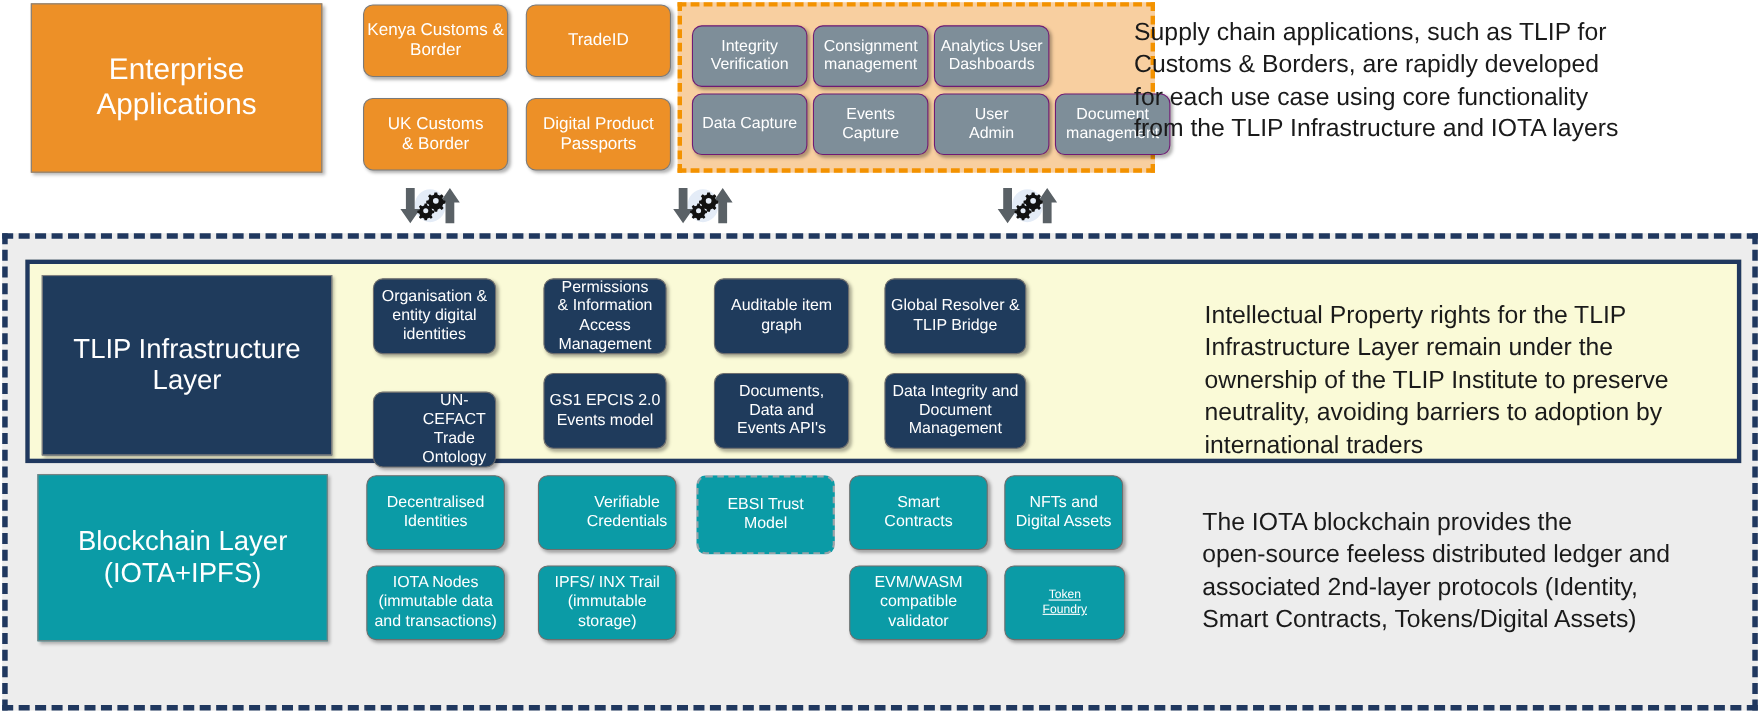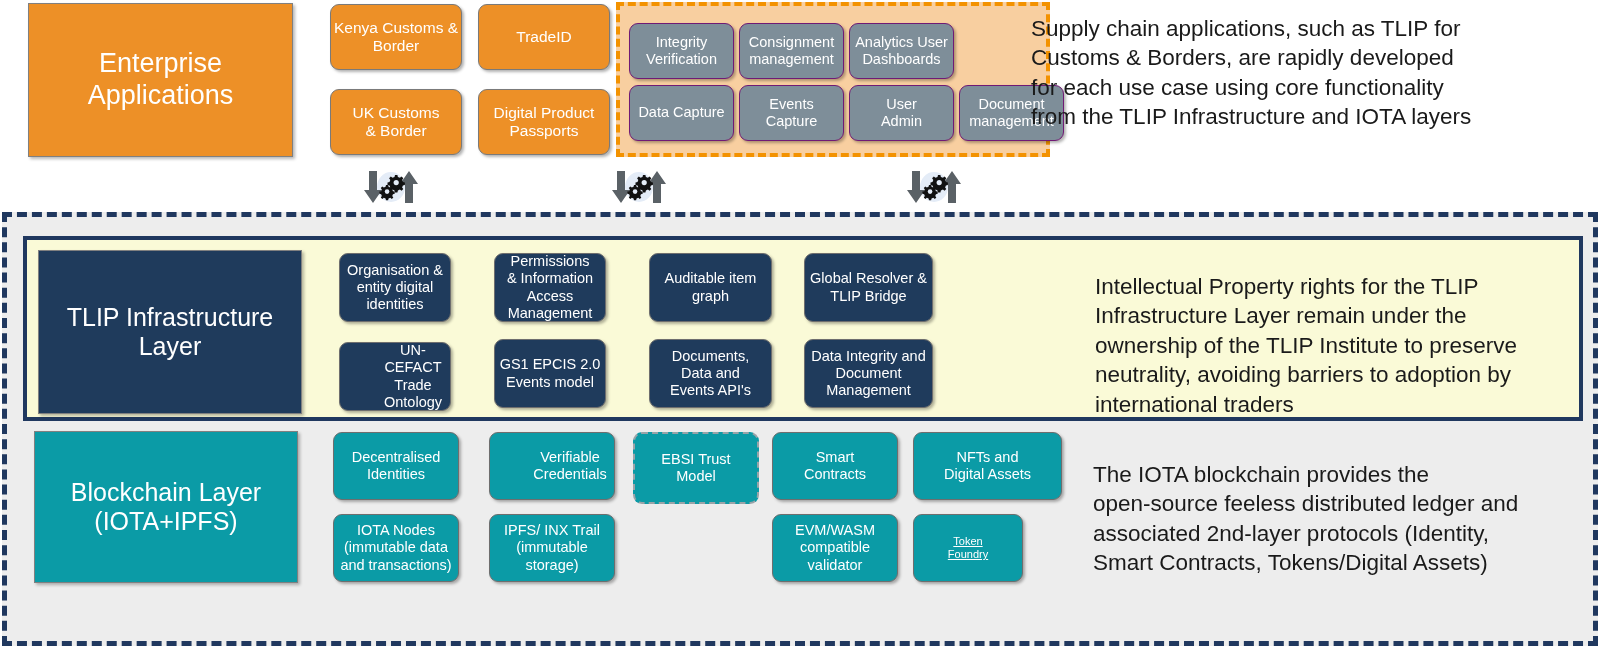--- a/index.html
+++ b/index.html
@@ -175,21 +175,21 @@
 identities</div>
       <div class="box pill navy-fill" style="left:467px; top:13px; width:112px; height:69px; font-size:14.5px;">Permissions
 &amp; Information
 Access
 Management</div>
       <div class="box pill navy-fill" style="left:622px; top:13px; width:123px; height:69px; font-size:14.5px;">Auditable item
 graph</div>
       <div class="box pill navy-fill" style="left:777px; top:13px; width:129px; height:69px; font-size:14.5px;">Global Resolver &amp;
 TLIP Bridge</div>
 
-      <div class="box pill navy-fill" style="left:312px; top:102px; width:112px; height:69px; font-size:14.5px;padding-left:36px;">UN-CEFACT
+      <div class="box pill navy-fill" style="left:312px; top:116px; width:112px; height:69px; font-size:14.5px;padding-left:36px;">UN-CEFACT
 Trade Ontology</div>
       <div class="box pill navy-fill" style="left:467px; top:99px; width:112px; height:69px; font-size:14.5px;">GS1 EPCIS 2.0
 Events model</div>
       <div class="box pill navy-fill" style="left:622px; top:99px; width:123px; height:69px; font-size:14.5px;">Documents,
 Data and
 Events API's</div>
       <div class="box pill navy-fill" style="left:777px; top:99px; width:129px; height:69px; font-size:14.5px;">Data Integrity and
 Document
 Management</div>
 
@@ -204,21 +204,21 @@
 (IOTA+IPFS)</div>
 
     <div class="box pill teal-fill" style="left:326px; top:215px; width:126px; height:68px; font-size:14.5px;">Decentralised
 Identities</div>
     <div class="box pill teal-fill" style="left:482px; top:215px; width:126px; height:68px; font-size:14.5px;padding-left:36px;">Verifiable
 Credentials</div>
     <div class="box pill teal-fill dashed-edge" style="left:626px; top:215px; width:126px; height:72px; font-size:14.5px;">EBSI Trust
 Model</div>
     <div class="box pill teal-fill" style="left:765px; top:215px; width:126px; height:68px; font-size:14.5px;">Smart
 Contracts</div>
-    <div class="box pill teal-fill" style="left:906px; top:215px; width:149px; height:68px; font-size:14.5px;">NFTs and
+    <div class="box pill teal-fill" style="left:906px; top:215px; width:108px; height:68px; font-size:14.5px;">NFTs and
 Digital Assets</div>
 
     <div class="box pill teal-fill" style="left:326px; top:297px; width:126px; height:68px; font-size:14.5px;">IOTA Nodes
 (immutable data
 and transactions)</div>
     <div class="box pill teal-fill" style="left:482px; top:297px; width:126px; height:68px; font-size:14.5px;">IPFS/ INX Trail
 (immutable
 storage)</div>
     <div class="box pill teal-fill" style="left:765px; top:297px; width:126px; height:68px; font-size:14.5px;">EVM/WASM
 compatible

